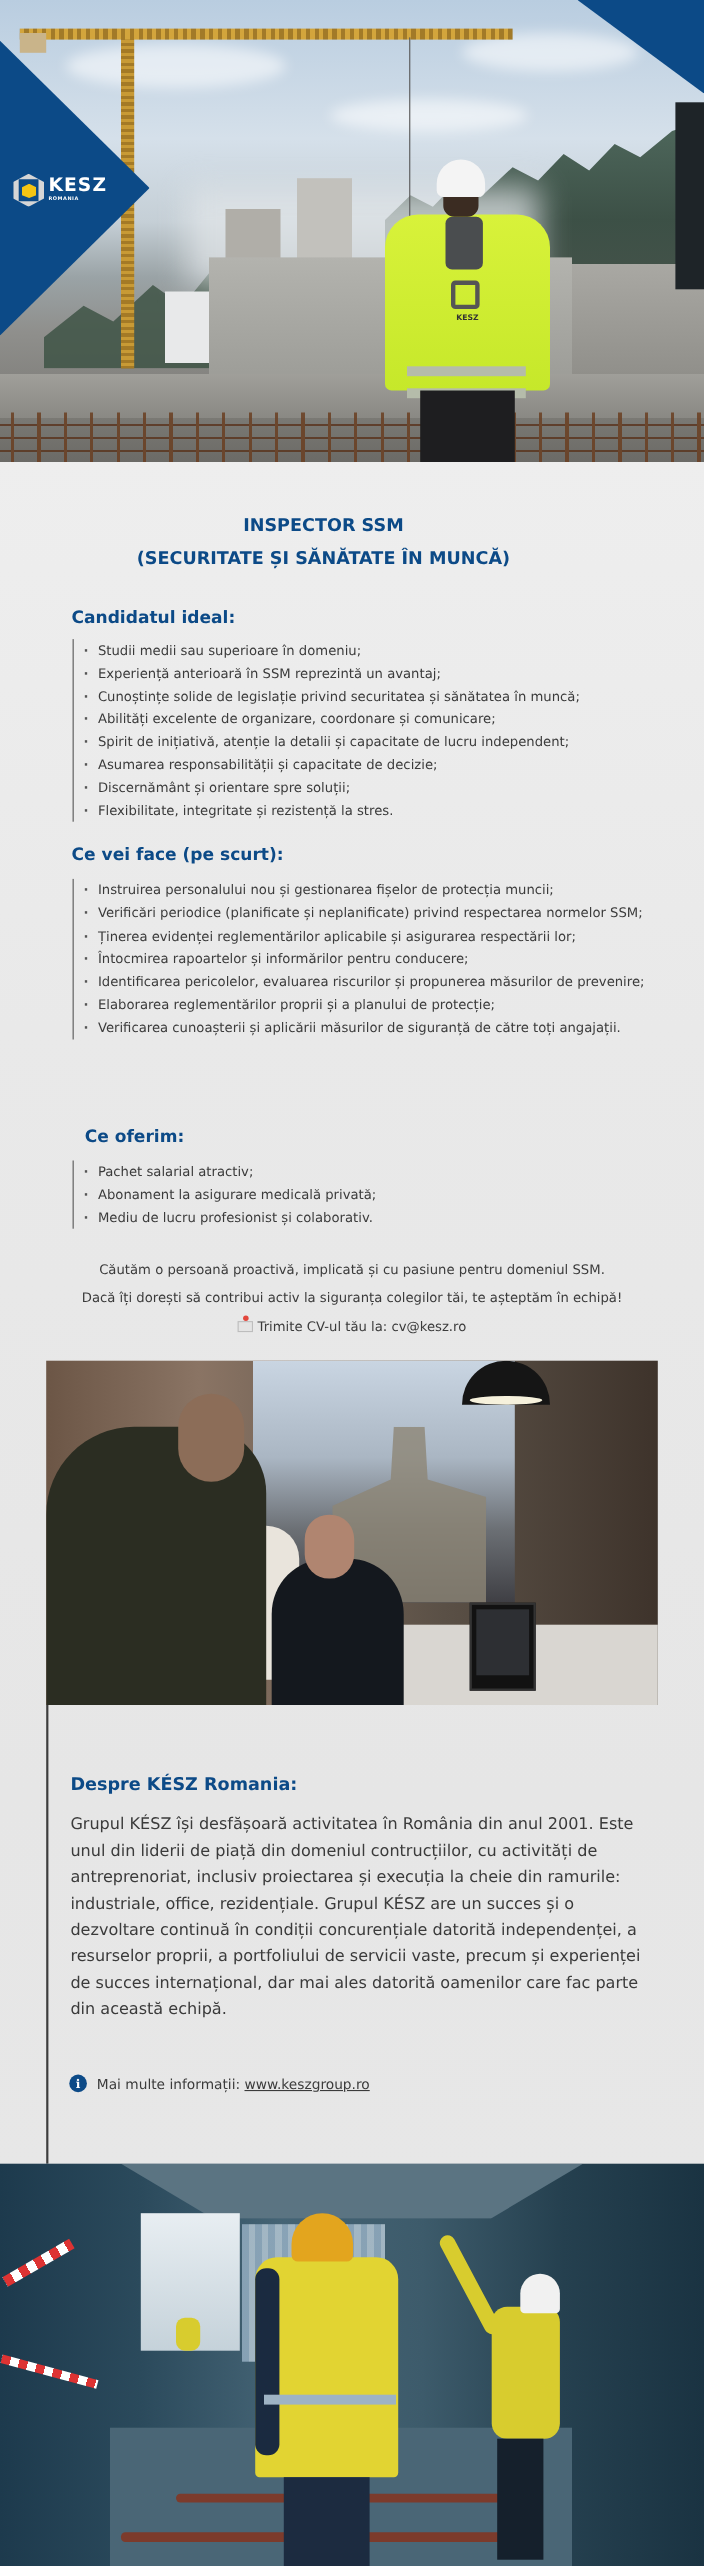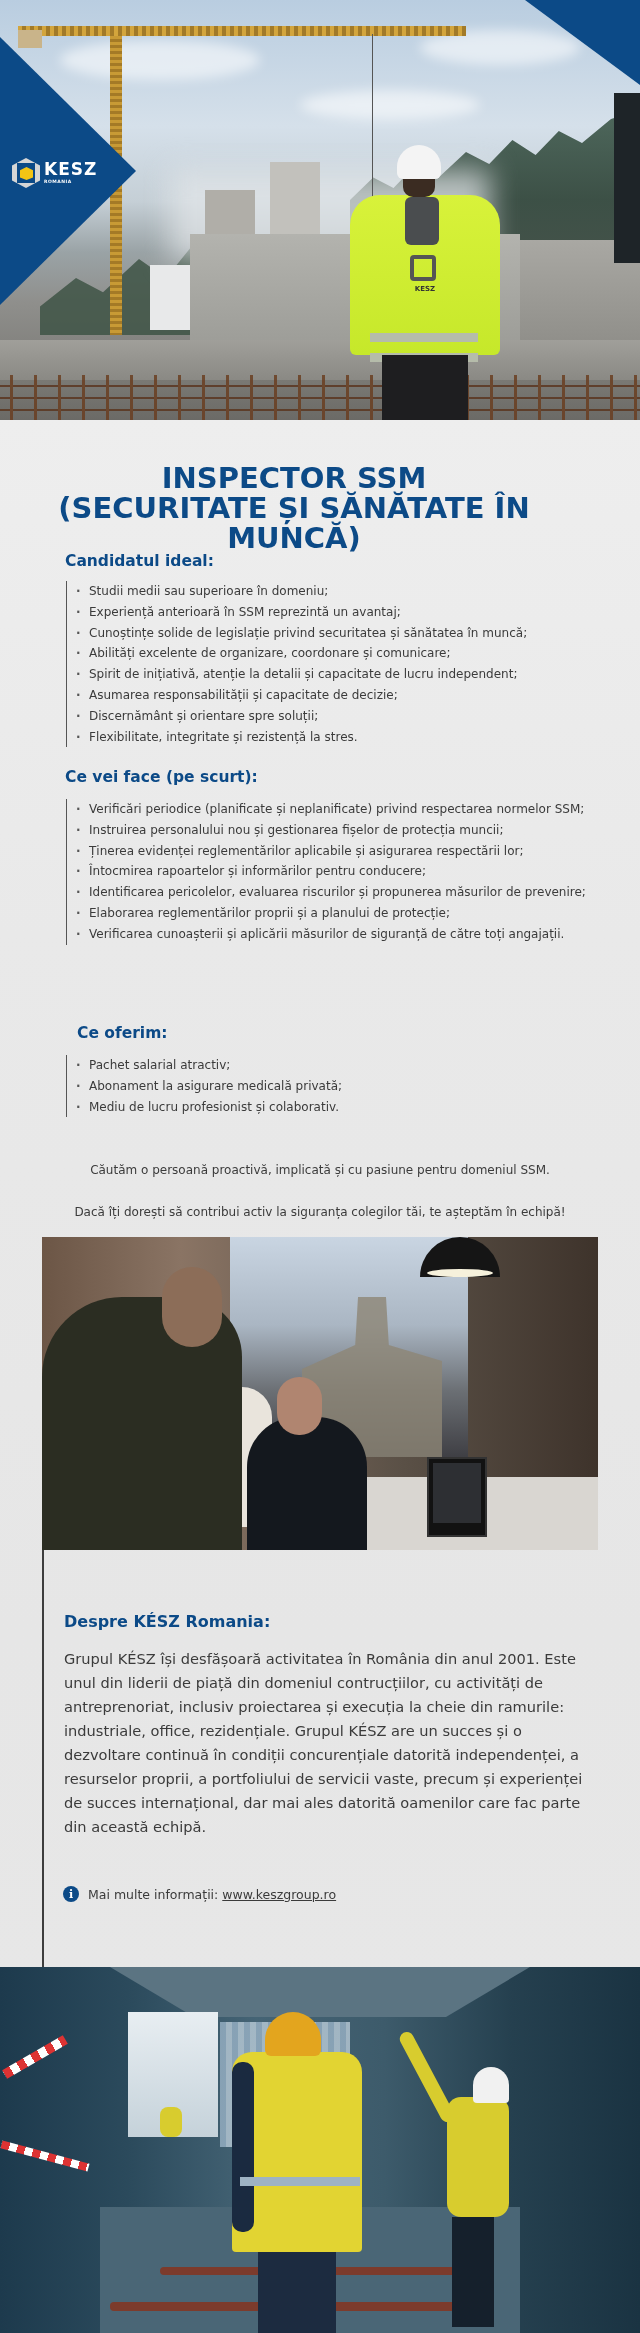--- a/index.html
+++ b/index.html
@@ -73,21 +73,21 @@
     .logo-mark .hexo { position: absolute; left: 0; top: 0; width: 28px; height: 30px; border: 5px solid #d6d6d6; border-radius: 3px; clip-path: polygon(50% 0, 100% 25%, 100% 75%, 50% 100%, 0 75%, 0 25%); background: transparent; }
     .logo-mark .cube { position: absolute; left: 8px; top: 9px; width: 13px; height: 13px; background: #f3c414; clip-path: polygon(50% 0, 100% 25%, 100% 80%, 50% 100%, 0 80%, 0 25%); }
     .logo-text { display: flex; flex-direction: column; line-height: 1; }
     .logo-name { font-family: "DejaVu Sans", sans-serif; font-weight: bold; color: #ffffff; font-size: 17px; letter-spacing: 1px; }
     .logo-sub { font-family: "DejaVu Sans", sans-serif; font-weight: bold; color: #ffffff; font-size: 4.5px; letter-spacing: 0.5px; margin-top: 2px; }
 
     
     .title {
       position: absolute; left: 0; top: 463px; width: 588px; text-align: center;
       color: #0c4a87; font-family: "DejaVu Sans", sans-serif; font-weight: bold;
-      font-size: 29px; line-height: 30px;
+      font-size: 16px; line-height: 30px;
     }
 
     
     .section-h {
       position: absolute; left: 65px;
       color: #0c4a87; font-family: "DejaVu Sans", sans-serif; font-weight: bold; font-size: 15.5px;
     }
     .blist {
       position: absolute; left: 66px;
       border-left: 1.5px solid #555;
@@ -95,21 +95,21 @@
       list-style: none;
       font-family: "DejaVu Sans", sans-serif; font-size: 12px; color: #3b3b3b;
     }
     .blist li { position: relative; padding-left: 13px; line-height: 20.8px; }
     .blist li::before { content: "·"; position: absolute; left: 0; top: 0; font-weight: bold; color: #555; }
 
     .closing {
       position: absolute; left: 0; width: 640px; text-align: center;
       font-family: "DejaVu Sans", sans-serif; font-size: 12px; color: #3b3b3b;
     }
-    .closing p { line-height: 26px; white-space: nowrap; margin-top: 16px; }
+    .closing p { line-height: 26px; white-space: nowrap; }
     .mail-icon { display: inline-block; position: relative; width: 14px; height: 10px; background: #e4e4e4; border: 1px solid #bdbdbd; margin-right: 4px; vertical-align: -1px; }
     .mail-icon::after { content: ""; position: absolute; left: 4px; top: -6px; width: 5px; height: 5px; background: #e2463c; border-radius: 50%; }
 
     
     .office {
       position: absolute; left: 42px; top: 1237px; width: 556px; height: 313px; overflow: hidden;
       background: linear-gradient(90deg, #6c5646 0%, #8a7464 25%, #5a5046 65%, #3e332b 100%);
     }
     .office .window { position: absolute; left: 188px; top: 0; width: 238px; height: 220px; background: linear-gradient(180deg, #c9d5e2 0%, #aab6c3 40%, #6b6f74 70%, #3f3f44 100%); }
     .office .ship { position: absolute; left: 260px; top: 60px; width: 140px; height: 160px; background: #8d8676; clip-path: polygon(40% 0, 60% 0, 62% 30%, 100% 40%, 100% 100%, 0 100%, 0 45%, 38% 30%); opacity: 0.8; }
@@ -225,22 +225,22 @@
   <li>Cunoștințe solide de legislație privind securitatea și sănătatea în muncă;</li>
   <li>Abilități excelente de organizare, coordonare și comunicare;</li>
   <li>Spirit de inițiativă, atenție la detalii și capacitate de lucru independent;</li>
   <li>Asumarea responsabilității și capacitate de decizie;</li>
   <li>Discernământ și orientare spre soluții;</li>
   <li>Flexibilitate, integritate și rezistență la stres.</li>
 </ul>
 
 <h2 class="section-h" style="top:768px;">Ce vei face (pe scurt):</h2>
 <ul class="blist" style="top:799px; width:520px;">
+  <li>Instruirea personalului nou și gestionarea fișelor de protecția muncii;</li>
   <li>Verificări periodice (planificate și neplanificate) privind respectarea normelor SSM;</li>
-  <li>Instruirea personalului nou și gestionarea fișelor de protecția muncii;</li>
   <li>Ținerea evidenței reglementărilor aplicabile și asigurarea respectării lor;</li>
   <li>Întocmirea rapoartelor și informărilor pentru conducere;</li>
   <li>Identificarea pericolelor, evaluarea riscurilor și propunerea măsurilor de prevenire;</li>
   <li>Elaborarea reglementărilor proprii și a planului de protecție;</li>
   <li>Verificarea cunoașterii și aplicării măsurilor de siguranță de către toți angajații.</li>
 </ul>
 
 <h2 class="section-h" style="top:1024px;margin-left:12px;">Ce oferim:</h2>
 <ul class="blist" style="top:1055px;">
   <li>Pachet salarial atractiv;</li>

